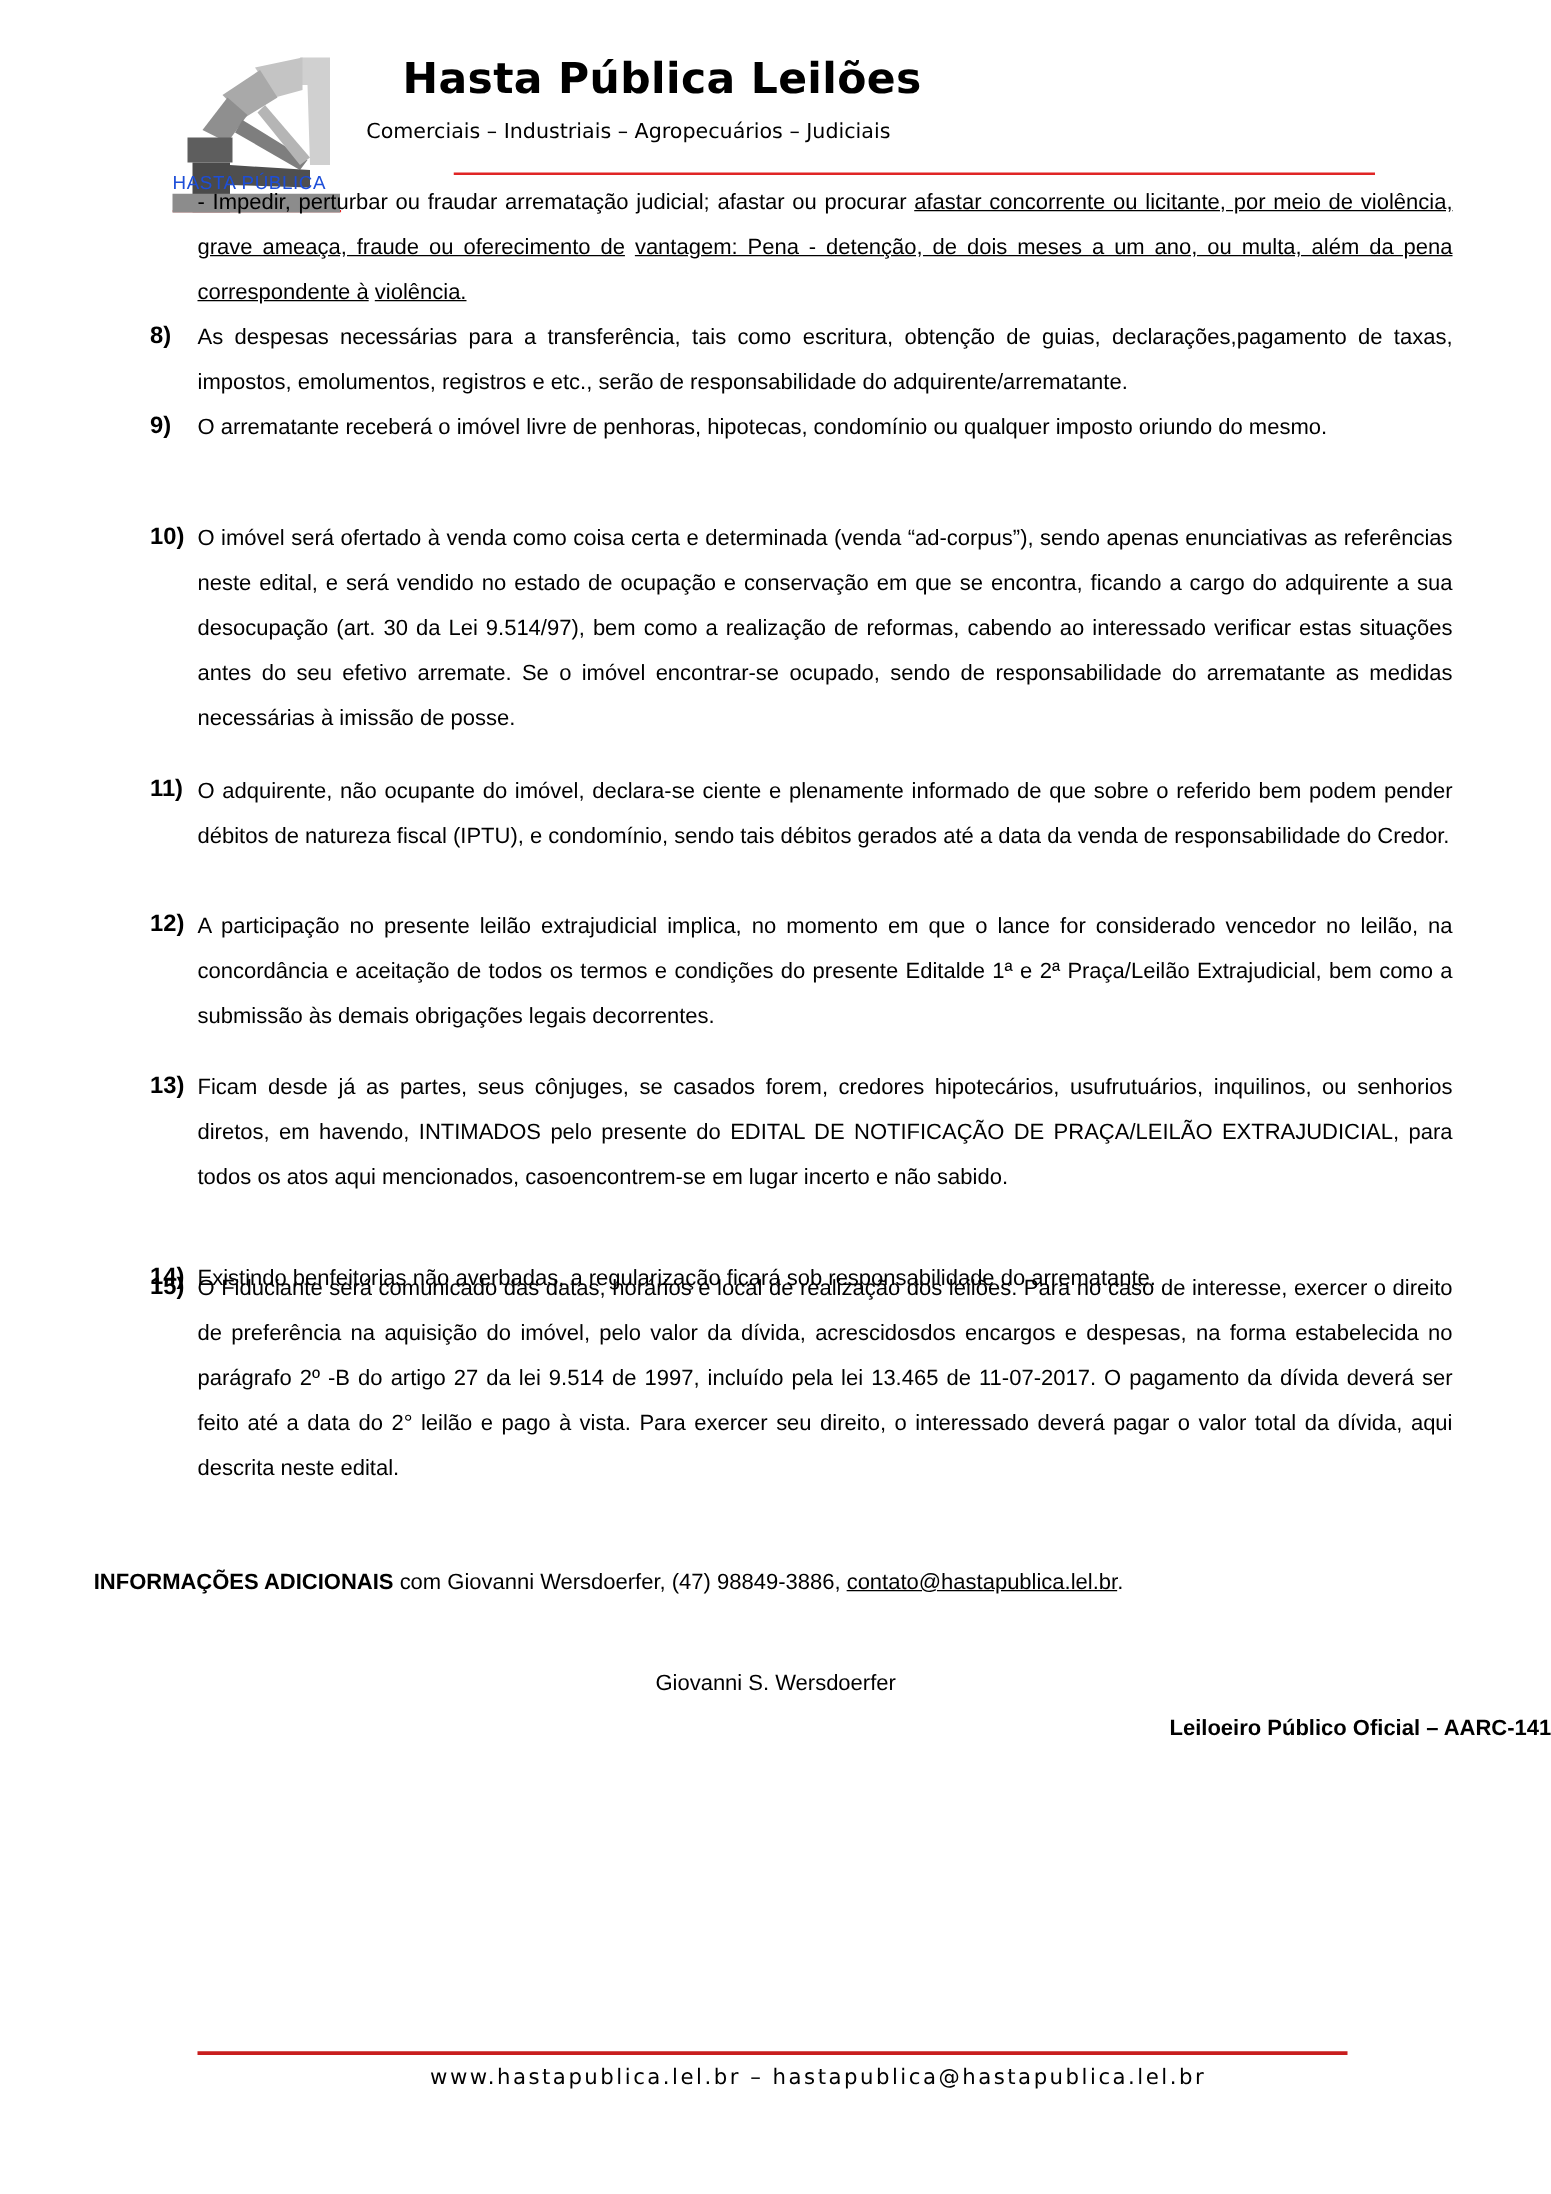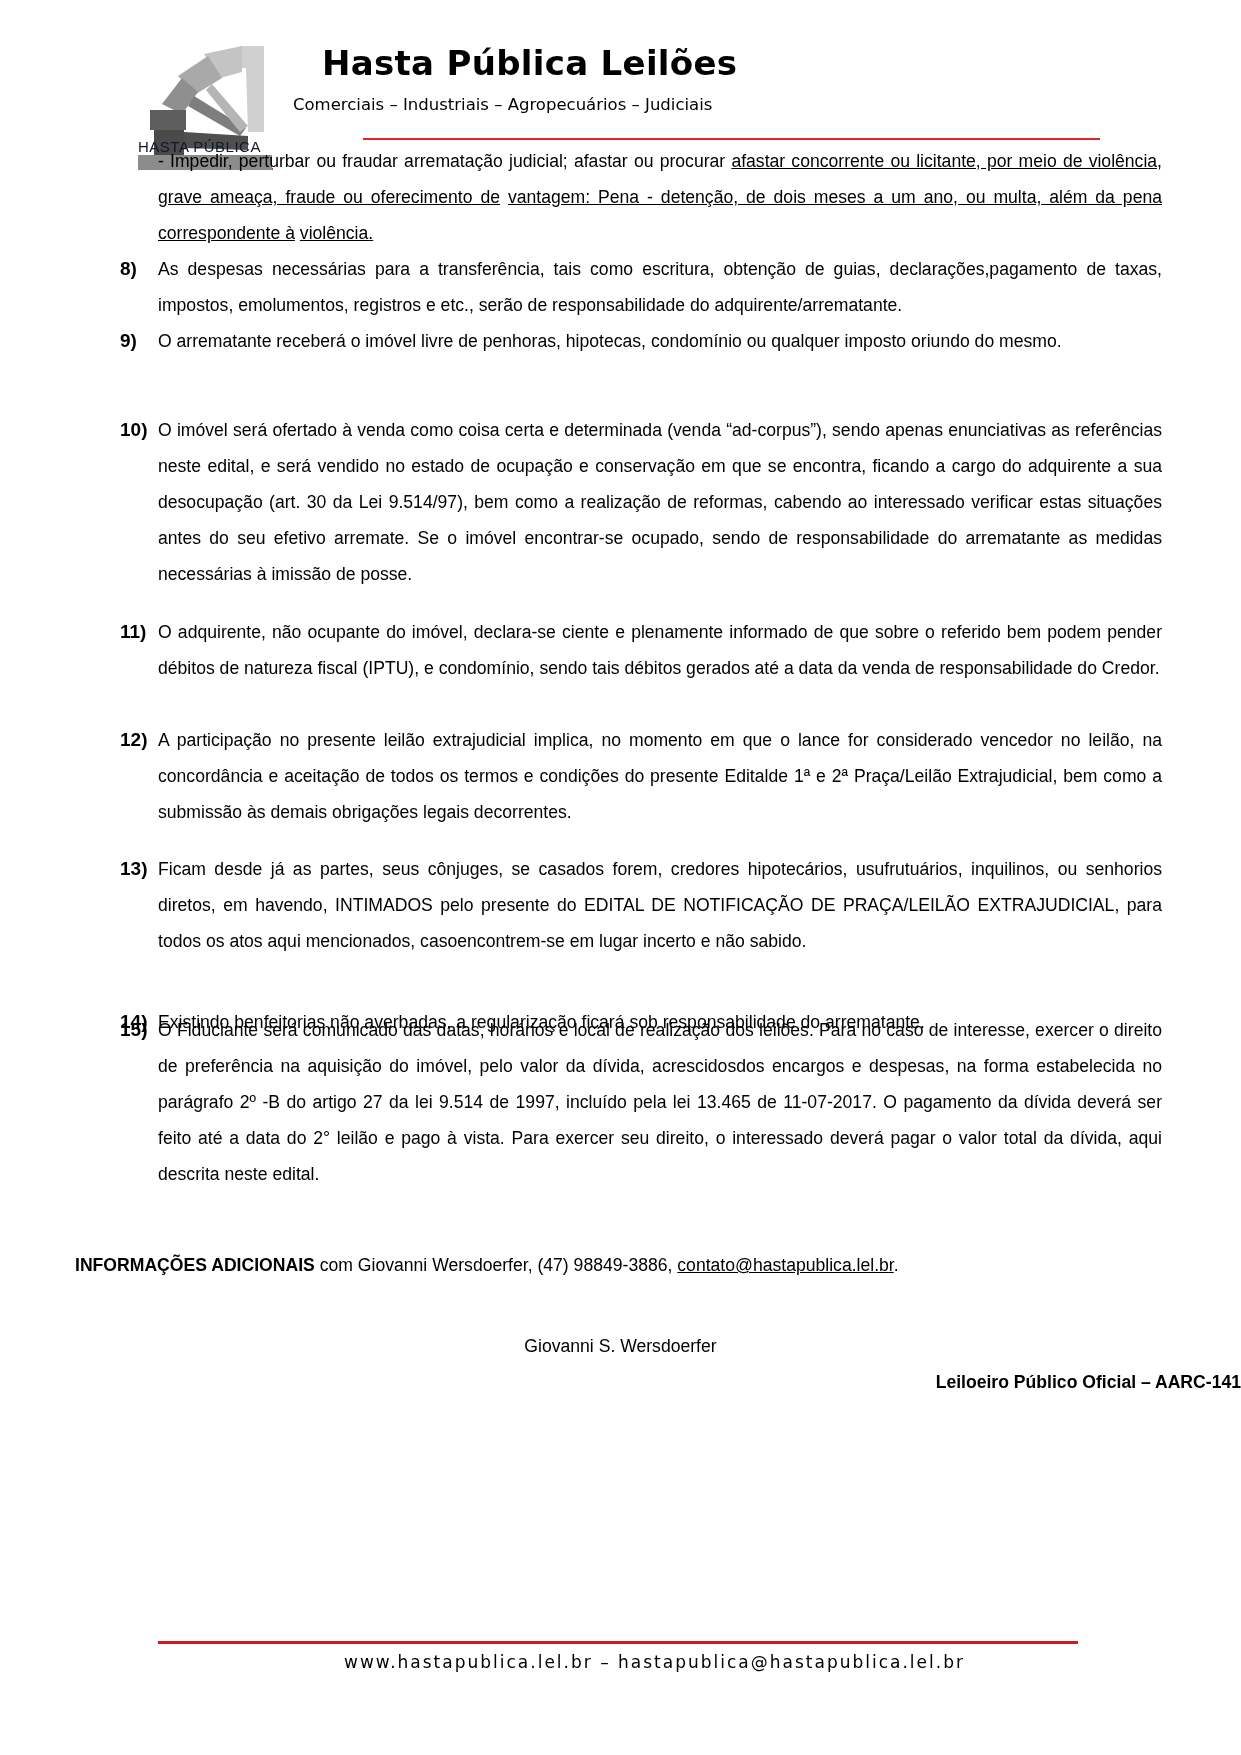--- a/index.html
+++ b/index.html
@@ -37,21 +37,21 @@
     <polygon points="40,32 70,12 84,34 58,50" fill="#a9a9a9"></polygon>
     <polygon points="24,60 44,34 60,48 44,70" fill="#8f8f8f"></polygon>
     <polygon points="56,52 108,84 102,92 50,62" fill="#7e7e7e"></polygon>
     <polygon points="74,40 110,82 102,88 68,46" fill="#b5b5b5"></polygon>
     <rect x="12" y="66" width="36" height="20" fill="#5e5e5e"></rect>
     <rect x="16" y="86" width="30" height="40" fill="#4a4a4a"></rect>
     <polygon points="46,88 110,92 110,106 46,104" fill="#4f4f4f"></polygon>
     <rect x="0" y="124" width="135" height="2" fill="#e02525"></rect>
   </svg>
 </div>
-<div style="position:absolute;left:138px;top:139px;font-size:15px;color:#0f172a;letter-spacing:0.5px;line-height:16px;">HASTA PÚBLICA</div>
+<div style="position:absolute;left:138px;top:139px;font-size:15px;color:#1d4ed8;letter-spacing:0.5px;line-height:16px;">HASTA PÚBLICA</div>
 <div style="position:absolute;left:138px;top:155px;width:134px;height:15px;background:#8c8c8c;"></div>
 
 <div class="brand-title">Hasta Pública Leilões</div>
 <div class="brand-sub">Comerciais – Industriais – Agropecuários – Judiciais</div>
 <div class="header-rule"></div>
 
 <div class="para" style="top:143px;">
   <span> - Impedir, perturbar ou fraudar arrematação judicial; afastar ou procurar </span><span class="u">afastar concorrente ou licitante, por meio de violência, grave ameaça, fraude ou oferecimento de</span> <span class="u">vantagem: Pena - detenção, de dois meses a um ano, ou multa, além da pena correspondente à</span> <span class="u">violência.</span>
 </div>
 

